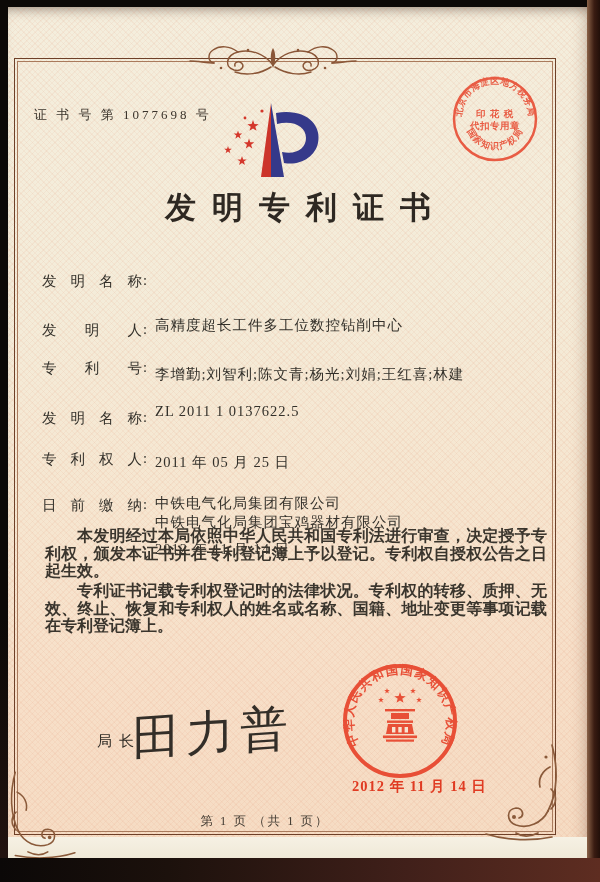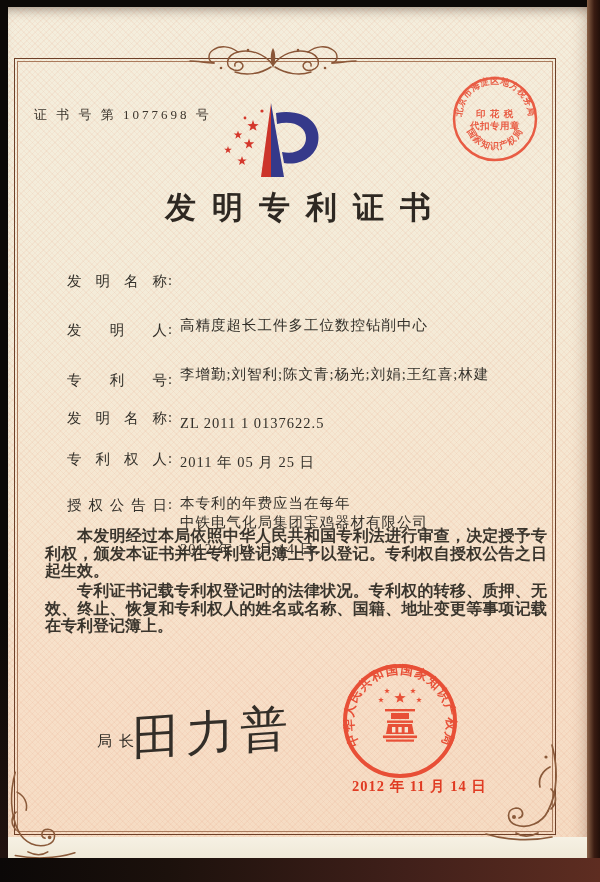--- a/index.html
+++ b/index.html
@@ -24,21 +24,21 @@
                border:1.5px solid #6e4028;}
   .frame-inner{position:absolute;inset:2px;border:1px solid #a97a5c;}
   .bottom-strip{position:absolute;left:0;top:830px;width:580px;height:23px;
                 background:linear-gradient(180deg,#f6f1e4,#efe8d6);}
   
   .cert-no{position:absolute;left:26px;top:99px;font-size:13px;letter-spacing:3px;color:#3a332b;}
   .title{position:absolute;left:0;top:180px;width:580px;text-align:center;font-size:31px;
          font-weight:600;letter-spacing:16px;text-indent:16px;color:#2e2822;}
   .rows{position:absolute;left:34px;top:0;width:510px;color:#33302a;font-size:14.5px;}
   .row{position:absolute;left:0;white-space:nowrap;}
-  .flabel{display:inline-block;width:100px;text-align:justify;text-align-last:justify;vertical-align:top;margin-left:25px;}
+  .flabel{display:inline-block;width:100px;text-align:justify;text-align-last:justify;vertical-align:top;}
   .fcolon{display:inline-block;margin:0 8px 0 1px;vertical-align:top;}
   .fvalue{display:inline-block;letter-spacing:1px;vertical-align:top;margin-top:44px;}
   .fvalue .line{display:block;}
   .paras{position:absolute;left:37px;top:520px;width:502px;font-size:16px;line-height:17.6px;
          text-align:justify;color:#3a352d;font-weight:bold;}
   .paras p{margin:0 0 2.5px 0;text-indent:2em;}
   .director{position:absolute;left:89px;top:725px;font-size:15px;letter-spacing:7px;color:#2f2b25;}
   .signature{position:absolute;left:124px;top:694px;font-size:48px;color:#332e28;
              transform:rotate(-4deg) skewX(-4deg);letter-spacing:6px;white-space:nowrap;}
   .seal-date{position:absolute;left:344px;top:770px;font-size:14.5px;font-weight:bold;
@@ -152,31 +152,31 @@
 
     <div class="title">发明专利证书</div>
 
     <div class="rows">
       <div class="row" style="top:265px">
         <span class="flabel">发明名称</span><span class="fcolon">:</span><span class="fvalue">高精度超长工件多工位数控钻削中心</span>
       </div>
       <div class="row" style="top:314px">
         <span class="flabel">发明人</span><span class="fcolon">:</span><span class="fvalue">李增勤;刘智利;陈文青;杨光;刘娟;王红喜;林建</span>
       </div>
-      <div class="row" style="top:364px">
+      <div class="row" style="top:352px">
         <span class="flabel">专利号</span><span class="fcolon">:</span><span class="fvalue">ZL 2011 1 0137622.5</span>
       </div>
       <div class="row" style="top:402px">
         <span class="flabel">发明名称</span><span class="fcolon">:</span><span class="fvalue">2011 年 05 月 25 日</span>
       </div>
       <div class="row" style="top:443px">
-        <span class="flabel">专利权人</span><span class="fcolon">:</span><span class="fvalue"><span class="line">本专利的年费应当在每年</span><span class="line">中铁电气化局集团宝鸡器材有限公司</span></span>
+        <span class="flabel">专利权人</span><span class="fcolon">:</span><span class="fvalue"><span class="line">中铁电气化局集团有限公司</span><span class="line">中铁电气化局集团宝鸡器材有限公司</span></span>
       </div>
       <div class="row" style="top:489px">
-        <span class="flabel">授权公告日</span><span class="fcolon">:</span><span class="fvalue">2012 年 11 月 14 日</span>
+        <span class="flabel">日前缴纳</span><span class="fcolon">:</span><span class="fvalue">2012 年 11 月 14 日</span>
       </div>
     </div>
 
     <div class="paras">
       <p>本发明经过本局依照中华人民共和国专利法进行审查，决定授予专利权，颁发本证书并在专利登记簿上予以登记。专利权自授权公告之日起生效。</p>
       <p>专利证书记载专利权登记时的法律状况。专利权的转移、质押、无效、终止、恢复和专利权人的姓名或名称、国籍、地址变更等事项记载在专利登记簿上。</p>
     </div>
 
     <div class="director">局长</div>
     <div class="signature">田力普</div>
@@ -203,19 +203,20 @@
         <rect x="52" y="66" width="3.4" height="5.5" fill="#f7e7d4"></rect>
         <rect x="58.3" y="66" width="3.4" height="5.5" fill="#f7e7d4"></rect>
         <rect x="64.6" y="66" width="3.4" height="5.5" fill="#f7e7d4"></rect>
         <rect x="43" y="74.5" width="34" height="2.6"></rect>
         <rect x="46" y="78.5" width="28" height="2.2"></rect>
       </g>
     </svg>
 
     <div class="seal-date">2012 年 11 月 14 日</div>
 
+    <div class="footer">第 1 页 （共 1 页）</div>
   </div>
 
   <div class="book-top"></div>
   <div class="book-left"></div>
   <div class="book-right"></div>
   <div class="book-bottom"></div>
 </div>
 
 </body></html>

